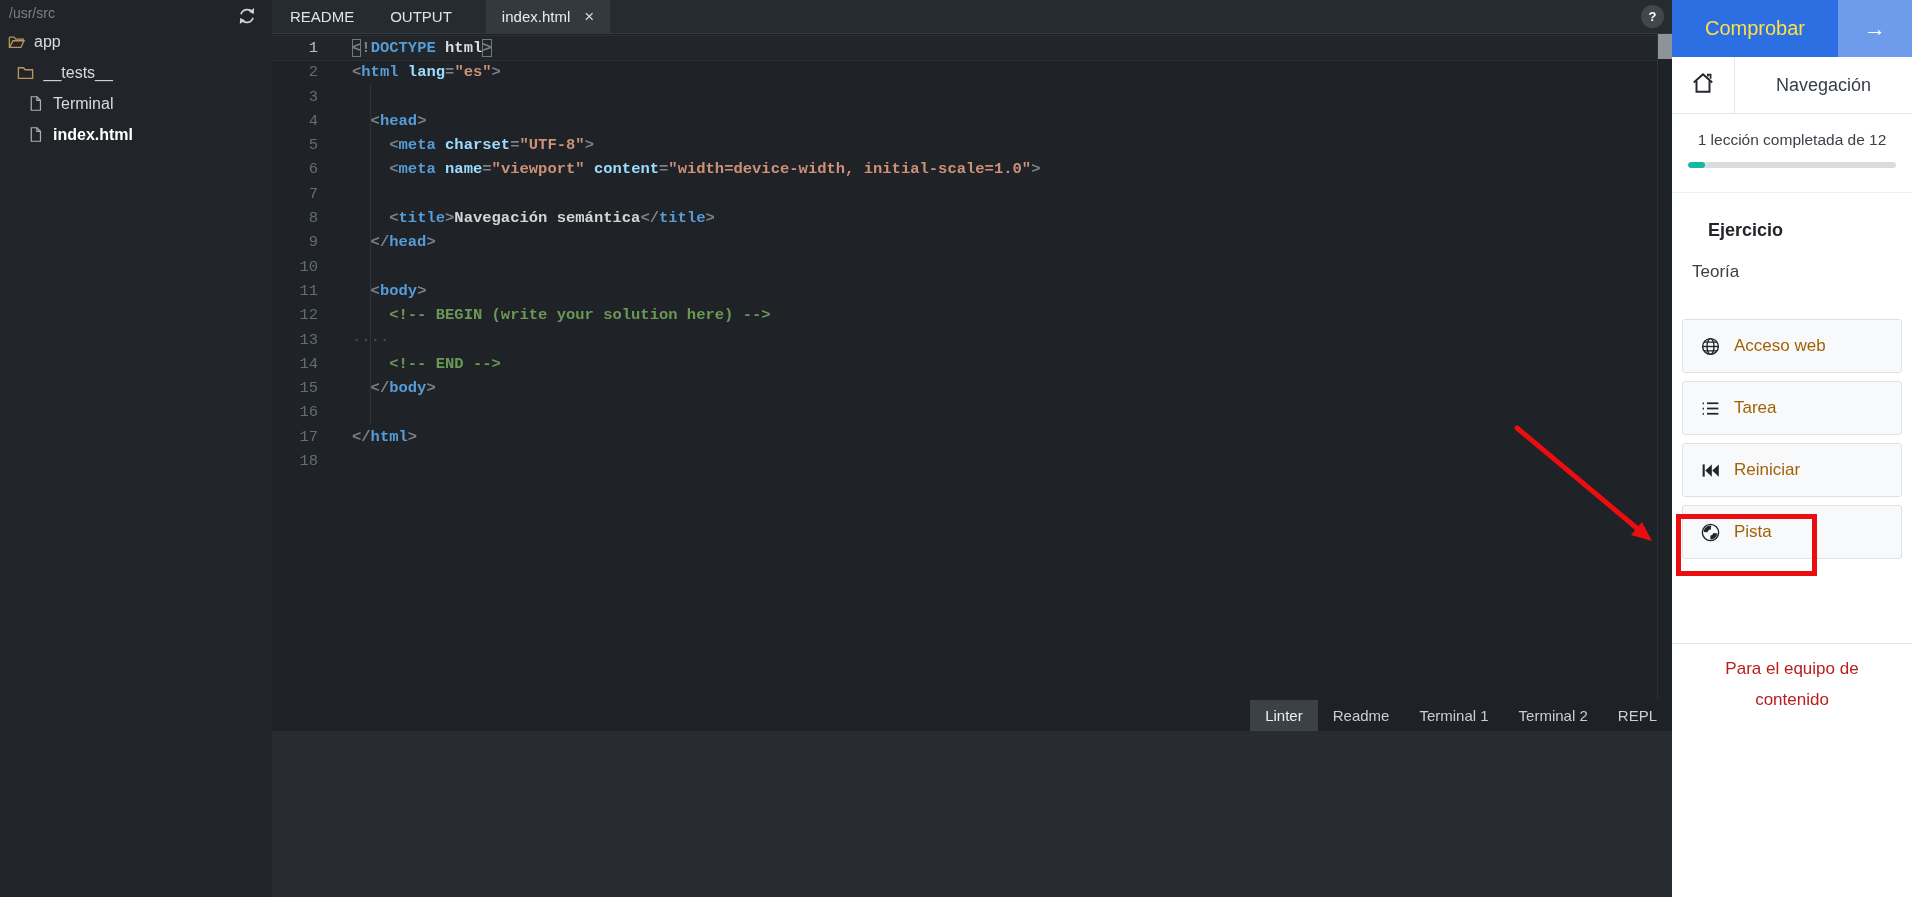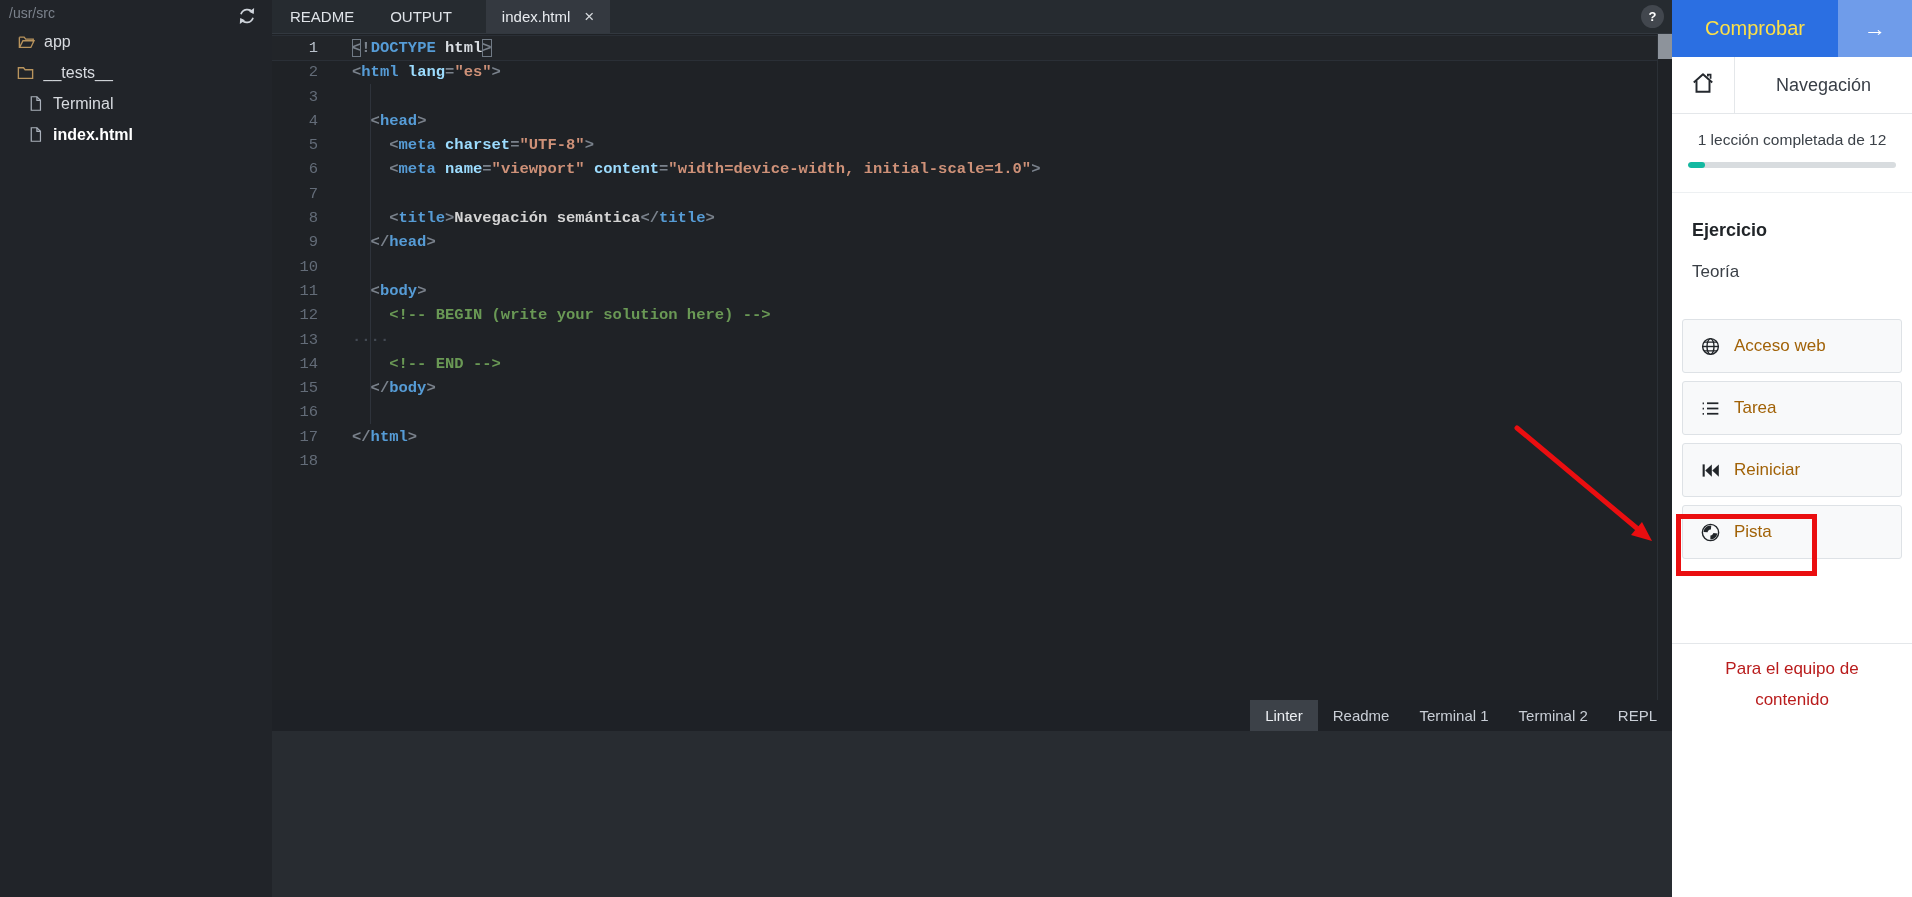--- a/index.html
+++ b/index.html
@@ -58,21 +58,21 @@
   .next-btn{width:74px;background:#6f9cea;color:#fff;font-size:22px;border:none;
             display:flex;align-items:center;justify-content:center;cursor:pointer;font-family:inherit;}
   .nav-header{height:57px;display:flex;border-bottom:1px solid #e4e7ea;box-sizing:border-box;}
   .home-cell{width:62px;border-right:1px solid #e4e7ea;display:flex;align-items:center;justify-content:center;cursor:pointer;}
   .nav-title{flex:1;display:flex;align-items:center;justify-content:center;font-size:18px;color:#383e46;}
   .progress-wrap{padding:17px 16px 24px;border-bottom:1px solid #edf0f2;}
   .progress-text{text-align:center;font-size:15.5px;color:#3c4249;}
   .progress-track{margin-top:13px;height:6px;border-radius:3px;background:#d8dcdf;overflow:hidden;}
   .progress-fill{height:6px;border-radius:3px;background:#13b9a1;}
   .exercise{padding:0 20px;}
-  .exercise h3{margin:27px 0 0;font-size:18px;font-weight:bold;color:#212529;}
+  .exercise h3{margin:27px 16px 0;font-size:18px;font-weight:bold;color:#212529;}
   .exercise p{margin:21px 0 0;font-size:17px;color:#3b4047;}
   .sbtns{margin-top:37px;}
   .sbtn{display:flex;align-items:center;box-sizing:border-box;width:220px;height:54px;margin:0 auto 8px;
         padding-left:17px;gap:13px;background:#f8f9fa;border:1px solid #dee2e6;border-radius:3px;
         font-size:17px;color:#a16207;cursor:pointer;font-family:inherit;}
   .sbtn .b-icon{width:21px;height:21px;display:flex;align-items:center;justify-content:center;flex:none;}
   .sidebar-footer{position:absolute;left:0;top:643px;width:240px;border-top:1px solid #e4e7ea;padding-top:9px;}
   .footer-text{width:170px;margin:0 auto;text-align:center;font-size:17px;line-height:31px;color:#b91c1c;}
 
   
@@ -87,21 +87,21 @@
 
   <div class="explorer">
     <div class="explorer-path">/usr/src</div>
     <div class="refresh-btn"><svg width="22" height="22" viewBox="0 0 24 24">
           <path d="M5.4 10.2 A7.2 7.2 0 0 1 18.4 8.4" fill="none" stroke="#ced3da" stroke-width="1.8"></path>
           <polygon points="19.8,3.2 19.4,9.8 14.2,7.4" fill="#ced3da"></polygon>
           <path d="M18.6 13.8 A7.2 7.2 0 0 1 5.6 15.6" fill="none" stroke="#ced3da" stroke-width="1.8"></path>
           <polygon points="4.2,20.8 4.6,14.2 9.8,16.6" fill="#ced3da"></polygon>
         </svg></div>
     <div class="file-tree">
-        <div class="tree-row" style="padding-left: 16px;">
+        <div class="tree-row" style="padding-left: 6px;">
           <span class="t-icon">
             <svg width="19" height="19" viewBox="0 0 24 24">
               <path d="M3 6.5 h6 l2 2.5 h9.5 v3" fill="none" stroke="#b9945d" stroke-width="1.7"></path>
               <path d="M3 6.5 V19.5 H17.5 L21.5 11 H7.5 L3.5 19" fill="none" stroke="#b9945d" stroke-width="1.7"></path>
             </svg>
           </span>
           <span class="t-label">app</span>
         </div>
         <div class="tree-row" style="padding-left: 15.5px;">
           <span class="t-icon">

